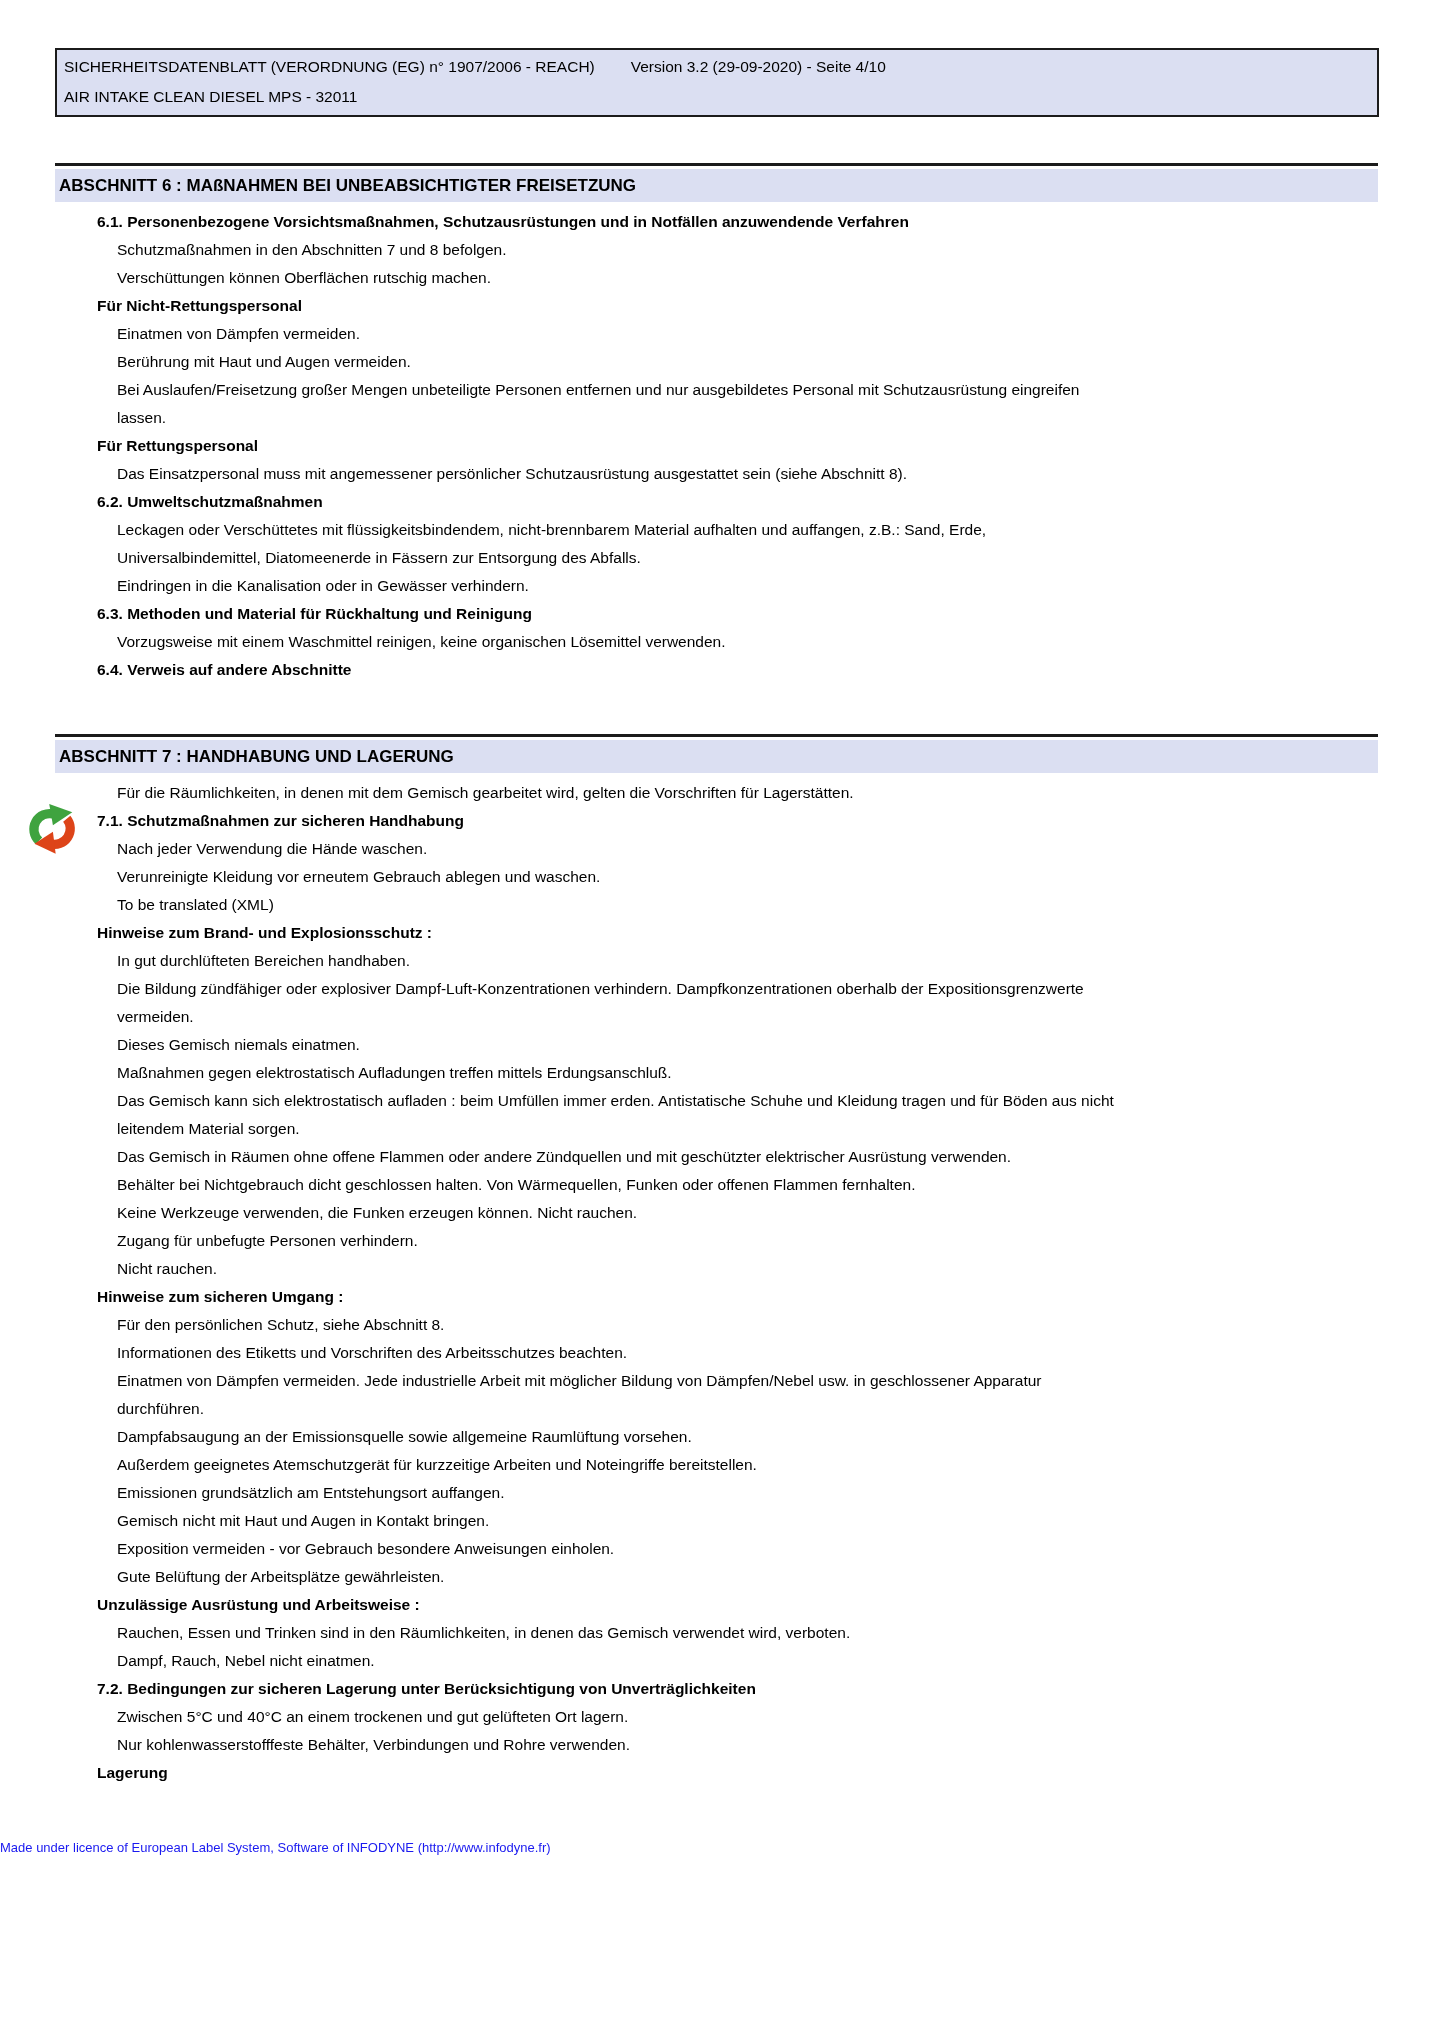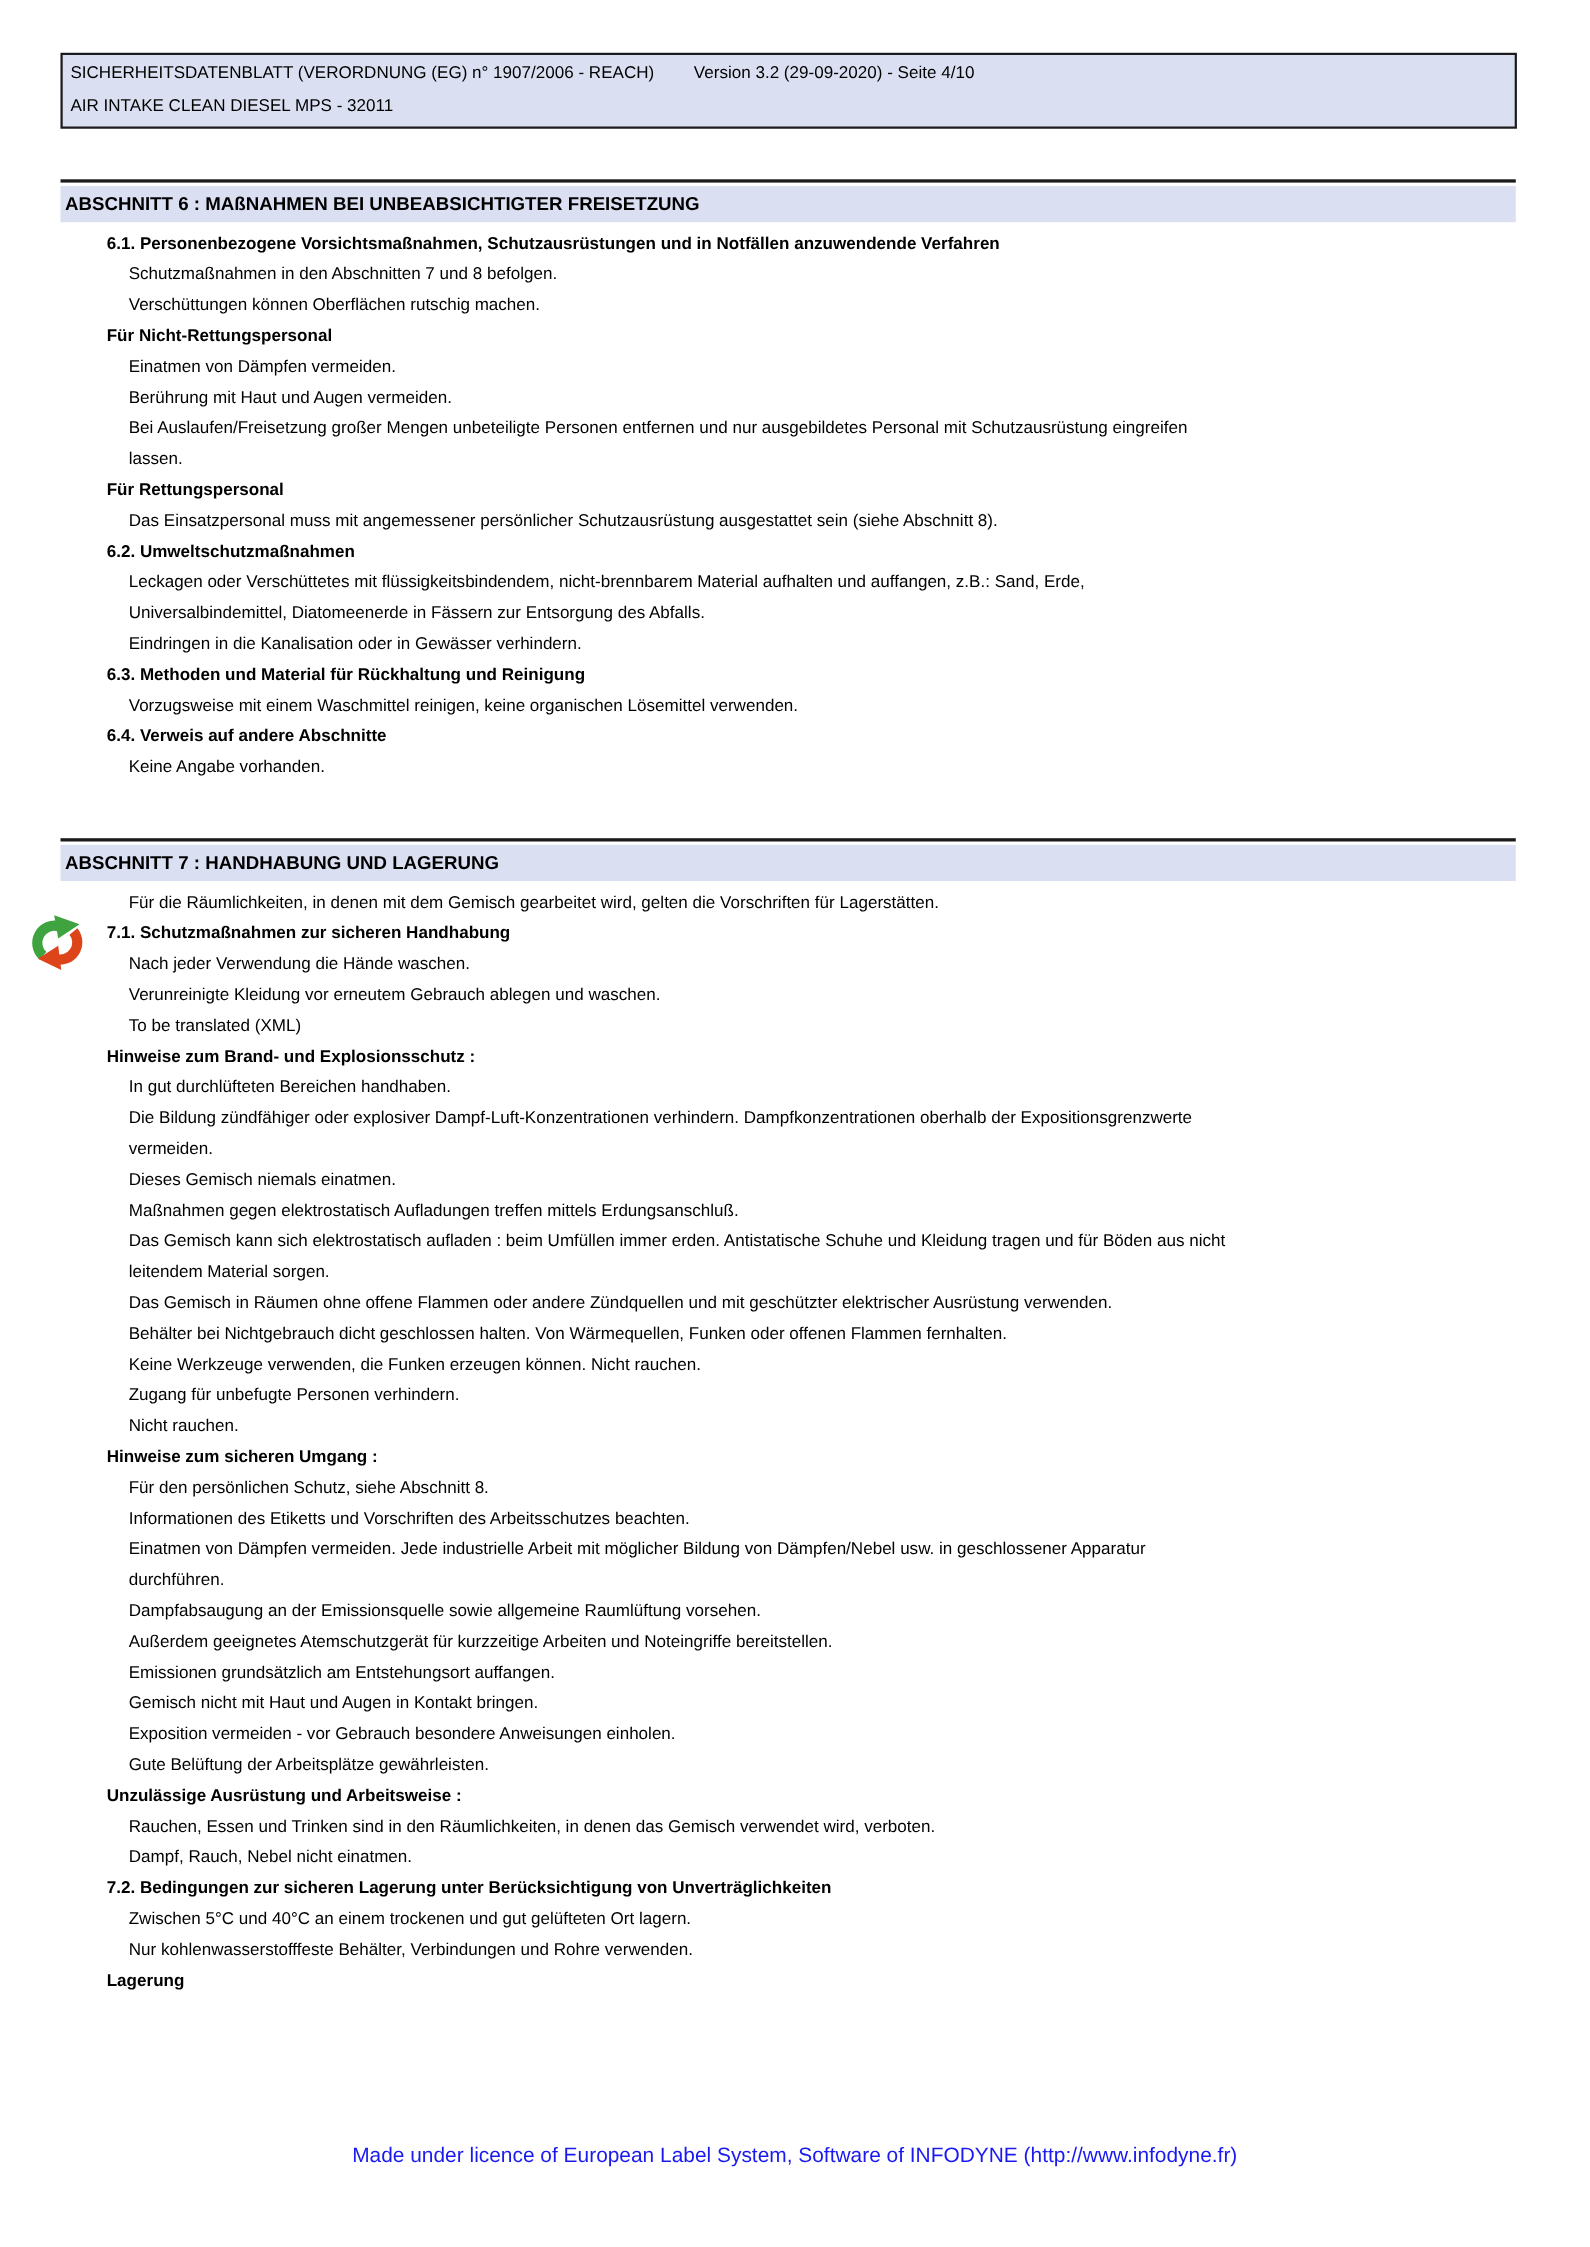--- a/index.html
+++ b/index.html
@@ -27,22 +27,22 @@
   .section-body{padding-top:6px;}
   .blk{line-height:28px;font-size:15.5px;position:relative;}
   .b-h2{font-weight:bold;padding-left:42px;}
   .b-sub{font-weight:bold;padding-left:42px;}
   .b-p{padding-left:62px;}
   .inline-icon{
     position:absolute;left:-27px;top:-6px;width:48px;height:54px;display:block;
   }
   .inline-icon svg{width:100%;height:100%;display:block;}
   .footer{
-    position:absolute;left:0;top:1948px;width:1445px;text-align:center;
-    color:var(--footer-color,#1a1af0);font-size:19px;line-height:24px;
+    position:absolute;left:0;top:1836px;width:1445px;text-align:left;
+    color:var(--footer-color,#1a1af0);font-size:13px;line-height:24px;
   }
 </style>
 </head>
 <body style="--band-bg: #dbdff2; --rule-color: #1b1b1b; --text-color: #000000; --footer-color: #1a1af0;">
 
 <div class="header-box">
   <div class="header-row">
     <span>SICHERHEITSDATENBLATT (VERORDNUNG (EG) n° 1907/2006 - REACH)</span>
     <span class="ver">Version 3.2 (29-09-2020) - Seite 4/10</span>
   </div>
@@ -68,21 +68,20 @@
         <div class="blk b-p"><span>lassen.</span></div>
         <div class="blk b-sub"><span>Für Rettungspersonal</span></div>
         <div class="blk b-p"><span>Das Einsatzpersonal muss mit angemessener persönlicher Schutzausrüstung ausgestattet sein (siehe Abschnitt 8).</span></div>
         <div class="blk b-h2"><span>6.2. Umweltschutzmaßnahmen</span></div>
         <div class="blk b-p"><span>Leckagen oder Verschüttetes mit flüssigkeitsbindendem, nicht-brennbarem Material aufhalten und auffangen, z.B.: Sand, Erde,</span></div>
         <div class="blk b-p"><span>Universalbindemittel, Diatomeenerde in Fässern zur Entsorgung des Abfalls.</span></div>
         <div class="blk b-p"><span>Eindringen in die Kanalisation oder in Gewässer verhindern.</span></div>
         <div class="blk b-h2"><span>6.3. Methoden und Material für Rückhaltung und Reinigung</span></div>
         <div class="blk b-p"><span>Vorzugsweise mit einem Waschmittel reinigen, keine organischen Lösemittel verwenden.</span></div>
         <div class="blk b-h2"><span>6.4. Verweis auf andere Abschnitte</span></div>
-        <div class="blk b-p"><span>Keine Angabe vorhanden.</span></div>
       </div>
     </div>
     <div class="section">
       <div class="section-rule"></div>
       <div class="section-bar">
         <span>ABSCHNITT 7 : HANDHABUNG UND LAGERUNG</span>
       </div>
       <div class="section-body">
         <div class="blk b-p"><span>Für die Räumlichkeiten, in denen mit dem Gemisch gearbeitet wird, gelten die Vorschriften für Lagerstätten.</span></div>
         <div class="blk b-h2"><span class="inline-icon">

